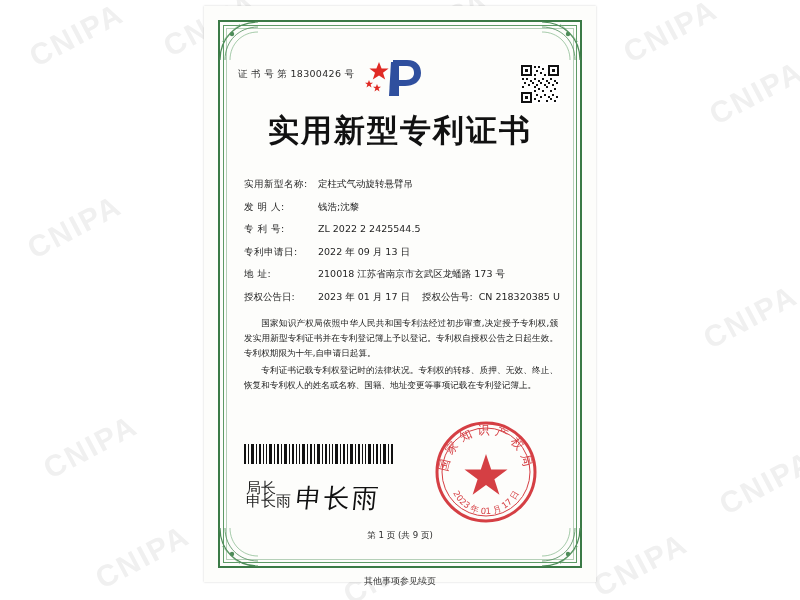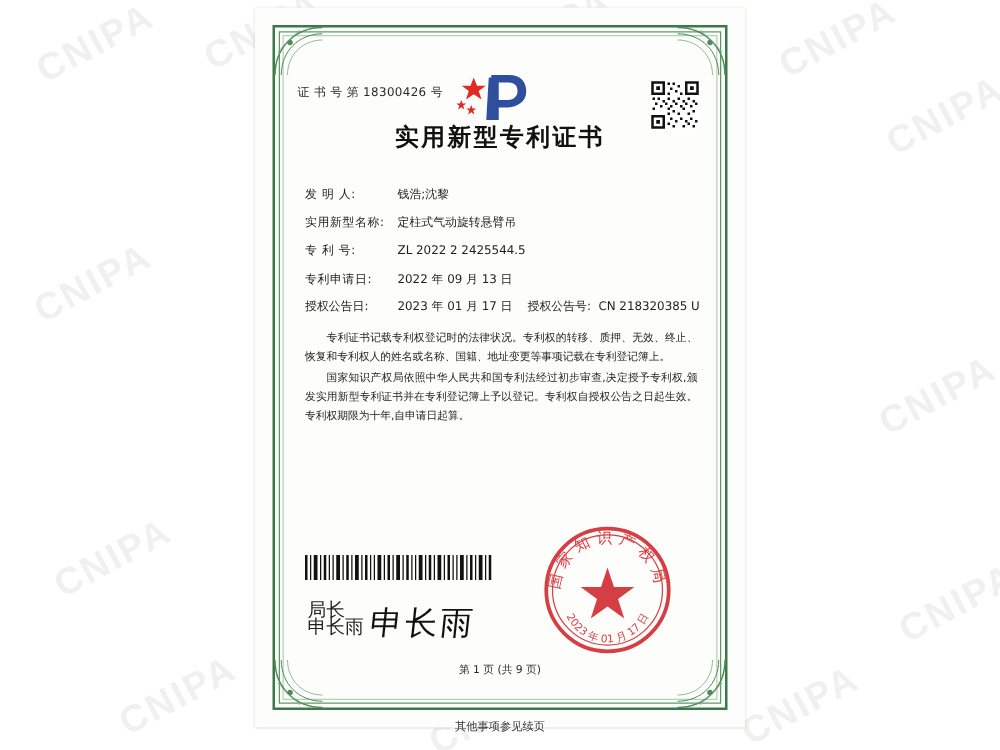--- a/index.html
+++ b/index.html
@@ -113,23 +113,23 @@
   .emblem {
     position: absolute;
     left: 50%;
     top: 10px;
     transform: translateX(-50%);
     width: 74px;
     height: 44px;
   }
 
   .title {
-    margin-top: 16px;
+    margin-top: 29px;
     text-align: center;
-    font-size: 19px;
+    font-size: 31px;
     font-weight: bold;
     letter-spacing: 2px;
     color: #111;
     font-family: Liberation Sans, sans-serif;
   }
 
   .fields {
     margin-top: 26px;
     padding-left: 6px;
   }
@@ -376,46 +376,50 @@
           </g>
         </svg>
       </div>
 
       <div class="cert-no">证 书 号 第 18300426 号</div>
 
       <div class="title">实用新型专利证书</div>
 
       <div class="fields">
         <div class="field">
+          <span class="lbl">实用新型名称:</span>
+          <span class="val">定柱式气动旋转悬臂吊</span>
+        </div>
+        <div class="field">
           <span class="lbl">发  明  人:</span>
           <span class="val">钱浩;沈黎</span>
-        </div>
-        <div class="field">
-          <span class="lbl">实用新型名称:</span>
-          <span class="val">定柱式气动旋转悬臂吊</span>
         </div>
         <div class="field">
           <span class="lbl">专  利  号:</span>
           <span class="val">ZL 2022 2 2425544.5</span>
         </div>
         <div class="field">
           <span class="lbl">专利申请日:</span>
           <span class="val">2022 年 09 月 13 日</span>
         </div>
+        <div class="field">
+          <span class="lbl">地      址:</span>
+          <span class="val">210018  江苏省南京市玄武区龙蟠路 173 号</span>
+        </div>
         <div class="field-inline">
           <span class="lbl1">授权公告日:</span>
           <span class="val1">2023 年 01 月 17 日</span>
           <span class="lbl2">授权公告号:</span>
           <span class="val2">CN 218320385 U</span>
         </div>
       </div>
 
       <div class="body-text">
+        <p>国家知识产权局依照中华人民共和国专利法经过初步审查,决定授予专利权,颁发实用新型专利证书并在专利登记簿上予以登记。专利权自授权公告之日起生效。专利权期限为十年,自申请日起算。</p>
         <p>专利证书记载专利权登记时的法律状况。专利权的转移、质押、无效、终止、恢复和专利权人的姓名或名称、国籍、地址变更等事项记载在专利登记簿上。</p>
-        <p>国家知识产权局依照中华人民共和国专利法经过初步审查,决定授予专利权,颁发实用新型专利证书并在专利登记簿上予以登记。专利权自授权公告之日起生效。专利权期限为十年,自申请日起算。</p>
       </div>
 
       <div class="barcode">
         <svg width="150" height="20" viewBox="0 0 150 20" preserveAspectRatio="none">
           <rect width="150" height="20" fill="#fdfdfb"></rect>
           <g fill="#111">
             <rect x="0" y="0" width="2" height="20"></rect>
               <rect x="4" y="0" width="1" height="20"></rect>
             <rect x="7" y="0" width="3" height="20"></rect>
               <rect x="12" y="0" width="1" height="20"></rect>

